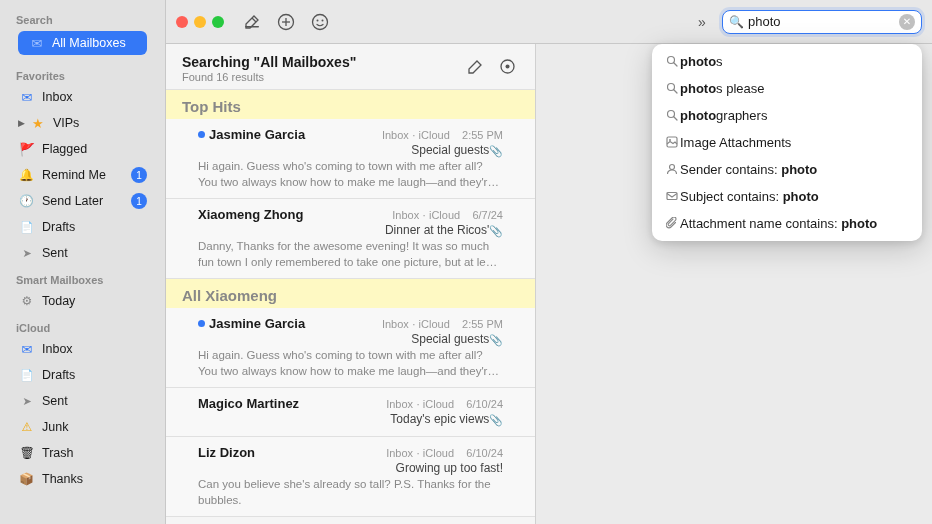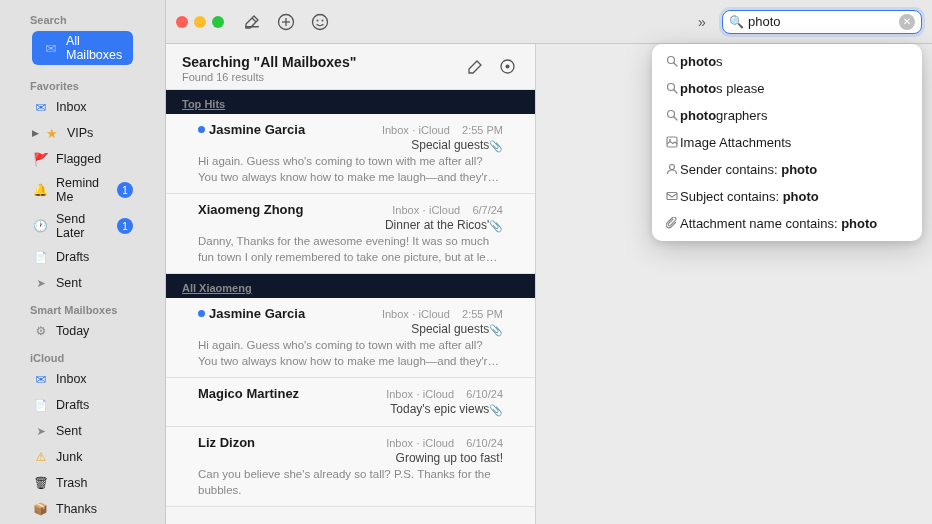--- a/index.html
+++ b/index.html
@@ -12,21 +12,21 @@
       display: flex;
     }
 
     
     .sidebar {
       width: 166px;
       background: #e2e2e2;
       height: 524px;
       display: flex;
       flex-direction: column;
-      padding: 8px 16px;
+      padding: 8px 2px;
       border-right: 1px solid #c8c8c8;
       flex-shrink: 0;
       overflow: hidden;
     }
 
     .sidebar-search-section {
       padding: 4px 10px 6px 10px;
     }
 
     .sidebar-section-label {
@@ -97,26 +97,25 @@
       color: #1a1a1a;
     }
 
     .main-header-subtitle {
       font-size: 11px;
       color: #888;
       margin-top: 1px;
     }
 
     .section-header {
-      font-size: 11px;
+      font-size: 15px;
       font-weight: 700;
       color: #888;
       padding: 8px 16px 4px 16px;
-      background: #0f172a;
-      text-decoration: underline;
+      background: #fef9c3;
     }
 
     .email-list {
       flex: 1;
       overflow-y: auto;
     }
 
     .email-item {
       padding: 8px 32px;
       border-bottom: 1px solid #e0e0e0;

